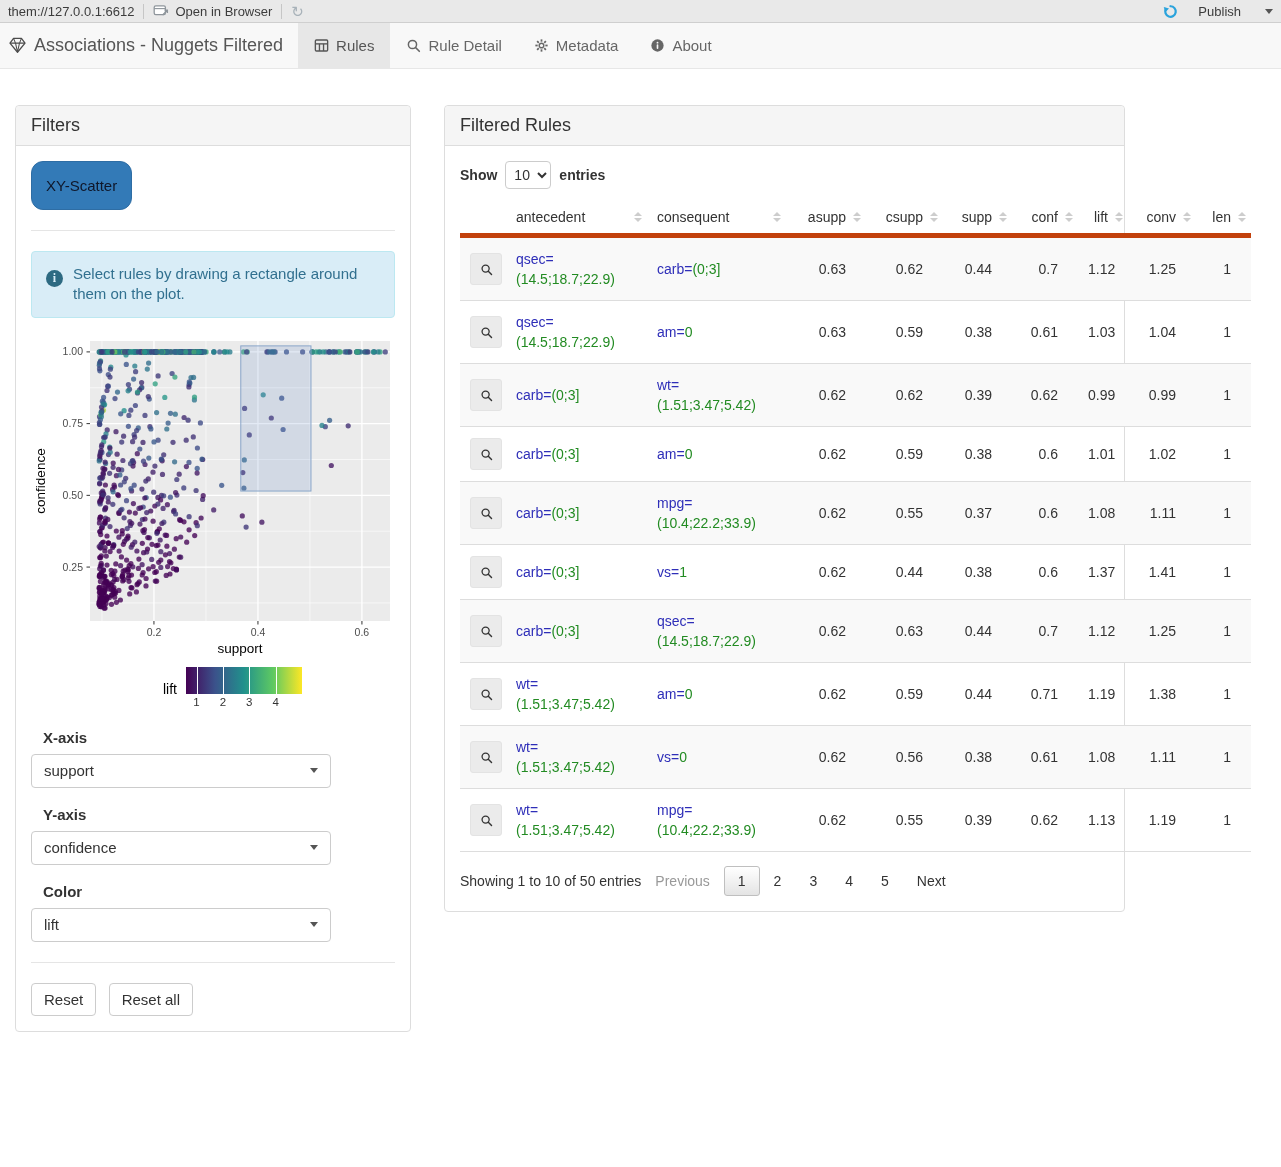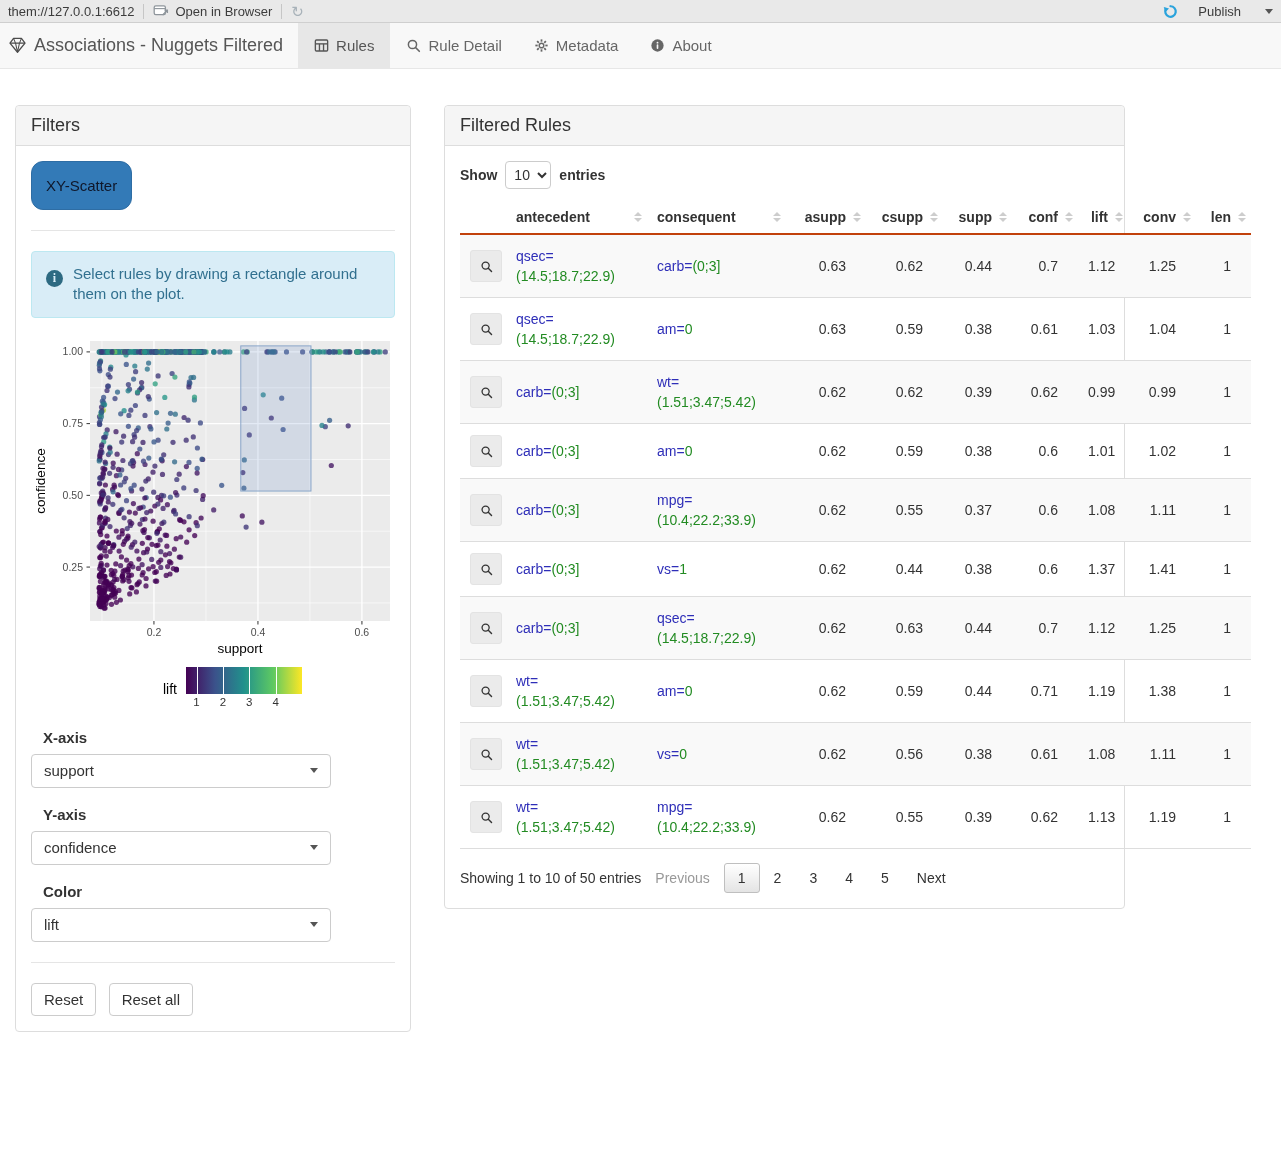--- a/index.html
+++ b/index.html
@@ -67,22 +67,22 @@
   }
   .btn-default {
     background: #fff; border: 1px solid #ccc; color: #333; font-size: 15px;
     padding: 7px 12px; border-radius: 4px; cursor: pointer; margin-right: 8px; font-family: inherit;
   }
   
   .show-row { display: flex; align-items: center; gap: 8px; font-size: 14px; font-weight: bold; color: #333; margin-bottom: 12px; }
   .show-row select { font-family: inherit; font-size: 14px; padding: 4px 4px; border: 1px solid #ccc; border-radius: 4px; color: #333; background:#fff; }
   table.rules { width: 100%; border-collapse: collapse; font-size: 14px; table-layout: fixed; }
   table.rules th {
-    position: relative; font-weight: bold; color: #333; padding: 8px 20px 8px 10px;
-    border-bottom: 2px solid #c2410c; text-align: left;
+    position: relative; font-weight: normal; color: #333; padding: 8px 20px 8px 10px;
+    border-bottom: 5px solid #c2410c; text-align: left;
   }
   table.rules th.num, table.rules td.num { text-align: right; }
   table.rules td { padding: 11px 20px 11px 10px; border-top: 1px solid #ddd; vertical-align: middle; line-height: 20px; }
   table.rules tbody tr:nth-child(odd) { background: #f9f9f9; }
   table.rules tbody tr:last-child td { border-bottom: 1px solid #ddd; }
   .sort { position: absolute; right: 5px; top: 50%; transform: translateY(-50%); display: flex; flex-direction: column; gap: 2px; }
   .sort i { display:block; width: 0; height: 0; border-left: 4px solid transparent; border-right: 4px solid transparent; }
   .sort .up   { border-bottom: 4px solid #cdcdcd; }
   .sort .down { border-top: 4px solid #cdcdcd; }
   .zoom-btn {

